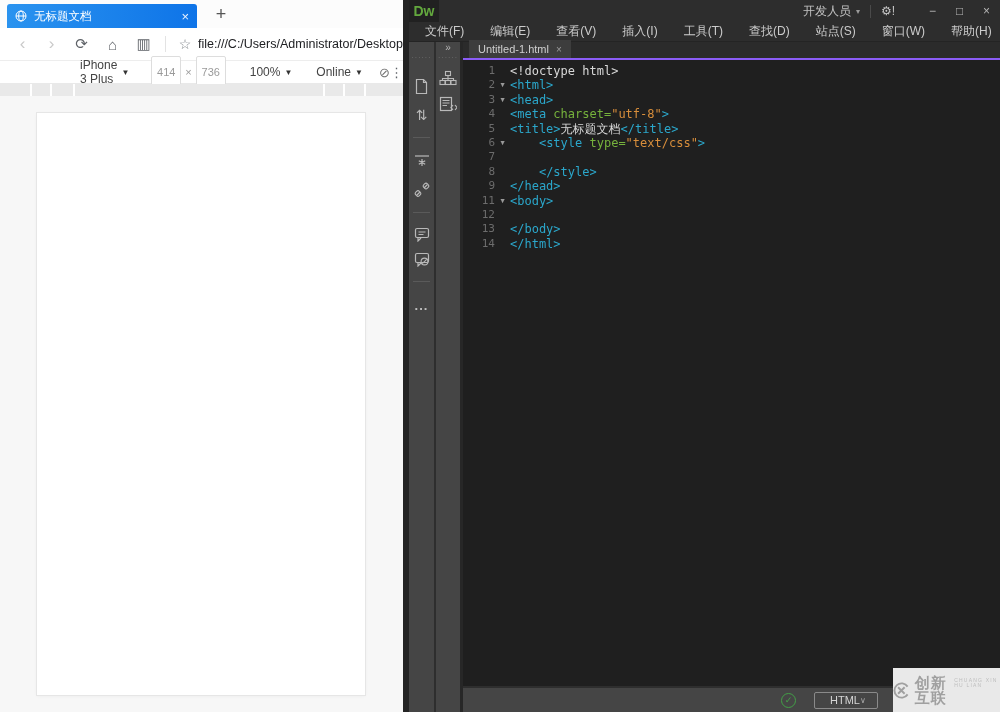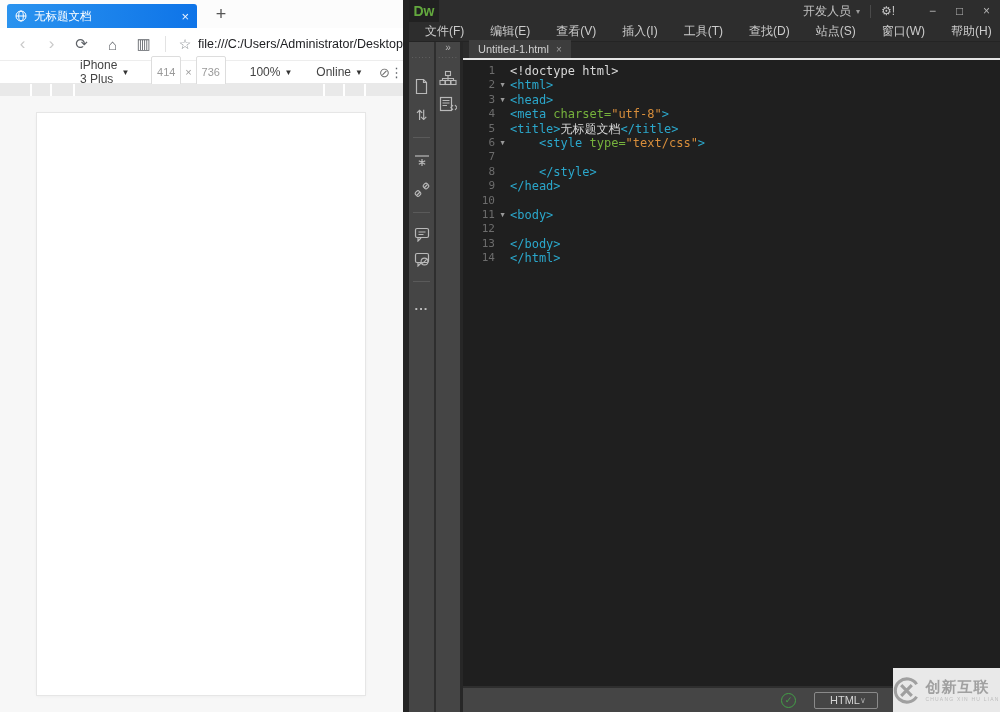--- a/index.html
+++ b/index.html
@@ -66,21 +66,21 @@
   .rail { width:27px; background:#454545; display:flex; flex-direction:column; align-items:center; }
   .rail1 { border-right:2px solid #2e2e2e; }
   .rail2 { border-right:3px solid #272727; }
   .rail .expander { height:12px; font-size:10px; color:#b5b5b5; line-height:12px; }
   .rail .handle { color:#6d6d6d; font-size:7px; letter-spacing:1px; height:10px; line-height:8px; }
   .rail .ricon { margin-top:14px; color:#b9b9b9; }
   .rail .ricon svg { display:block; }
   .rail .rdiv { width:17px; height:1px; background:#5a5a5a; margin-top:14px; }
   .rail .more { margin-top:16px; color:#c0c0c0; font-size:13px; font-weight:bold; letter-spacing:1px; }
   .dw-main { flex:1; display:flex; flex-direction:column; min-width:0; }
-  .dw-tabstrip { height:18px; background:#2b2b2b; border-bottom:2px solid #e5e5e5;
+  .dw-tabstrip { height:18px; background:#2b2b2b; border-bottom:2px solid #8b5cf6;
     display:flex; align-items:flex-end; }
   .dw-tab { margin-left:6px; height:18px; background:#3d3d3d; padding:0 9px;
     display:flex; align-items:center; gap:7px; font-size:11px; color:#cfcfcf; }
   .dw-tab .t-close { color:#9a9a9a; font-size:10px; }
   .dw-code { flex:1; background:#1f1f1f; padding-top:4px; overflow:hidden;
     font-family:"DejaVu Sans Mono", monospace; font-size:12px; }
   .code-row { display:flex; height:14.4px; line-height:14.4px; white-space:pre; }
   .code-row .ln { width:32px; text-align:right; color:#6c6c6c; font-size:11px; flex:0 0 auto; }
   .code-row .fold { width:15px; text-align:center; color:#9a9a9a; font-size:7px; flex:0 0 auto; }
   .code-row .src { flex:1; color:#d8d8d8; }
@@ -95,21 +95,21 @@
     border-radius:50%; color:var(--status-green,#43a047); font-size:9px;
     display:flex; align-items:center; justify-content:center; }
   .doctype-select { width:64px; height:17px; border:1px solid #8a8a8a; border-radius:2px;
     display:flex; align-items:center; justify-content:space-between; padding:0 15px;
     font-size:11px; color:#d5d5d5; }
   .doctype-select .dd { font-size:8px; color:#aaa; }
 
   
   .watermark { position:absolute; right:0; bottom:0; width:107px; height:44px; background:#e9e9e9;
     display:flex; align-items:center; justify-content:center; gap:5px; z-index:30; }
-  .wm-text { display:flex; flex-direction:column; line-height:1; }
+  .wm-text { display:flex; flex-direction:row; line-height:1; }
   .wm-name { font-size:15px; font-weight:bold; color:#a0a0a0; letter-spacing:1px; }
   .wm-sub { font-size:5px; color:#bdbdbd; letter-spacing:1.2px; margin-top:3px; }
 </style>
 </head>
 <body>
 
 <div class="stage">
 
   <div class="browser">
     <div class="b-tabstrip">
@@ -282,21 +282,20 @@
           <div>
               <div class="code-row"><span class="ln">1</span><span class="fold"></span><span class="src"><span class="tk-plain">&lt;!doctype html&gt;</span></span></div>
               <div class="code-row"><span class="ln">2</span><span class="fold">▼</span><span class="src"><span class="tk-tag">&lt;html&gt;</span></span></div>
               <div class="code-row"><span class="ln">3</span><span class="fold">▼</span><span class="src"><span class="tk-tag">&lt;head&gt;</span></span></div>
               <div class="code-row"><span class="ln">4</span><span class="fold"></span><span class="src"><span class="tk-tag">&lt;meta </span><span class="tk-attr">charset=</span><span class="tk-value">"utf-8"</span><span class="tk-tag">&gt;</span></span></div>
               <div class="code-row"><span class="ln">5</span><span class="fold"></span><span class="src"><span class="tk-tag">&lt;title&gt;</span><span class="tk-plain">无标题文档</span><span class="tk-tag">&lt;/title&gt;</span></span></div>
               <div class="code-row"><span class="ln">6</span><span class="fold">▼</span><span class="src"><span class="tk-plain">    </span><span class="tk-tag">&lt;style </span><span class="tk-attr">type=</span><span class="tk-value">"text/css"</span><span class="tk-tag">&gt;</span></span></div>
               <div class="code-row"><span class="ln">7</span><span class="fold"></span><span class="src"></span></div>
               <div class="code-row"><span class="ln">8</span><span class="fold"></span><span class="src"><span class="tk-plain">    </span><span class="tk-tag">&lt;/style&gt;</span></span></div>
               <div class="code-row"><span class="ln">9</span><span class="fold"></span><span class="src"><span class="tk-tag">&lt;/head&gt;</span></span></div>
-              <div class="code-row"><span class="ln">10</span><span class="fold"></span><span class="src"></span></div>
               <div class="code-row"><span class="ln">11</span><span class="fold">▼</span><span class="src"><span class="tk-tag">&lt;body&gt;</span></span></div>
               <div class="code-row"><span class="ln">12</span><span class="fold"></span><span class="src"></span></div>
               <div class="code-row"><span class="ln">13</span><span class="fold"></span><span class="src"><span class="tk-tag">&lt;/body&gt;</span></span></div>
               <div class="code-row"><span class="ln">14</span><span class="fold"></span><span class="src"><span class="tk-tag">&lt;/html&gt;</span></span></div>
             </div>
         </div>
         <div class="dw-statusbar">
           <span class="ok-badge">✓</span>
           <span class="doctype-select">
             <span>HTML</span>

